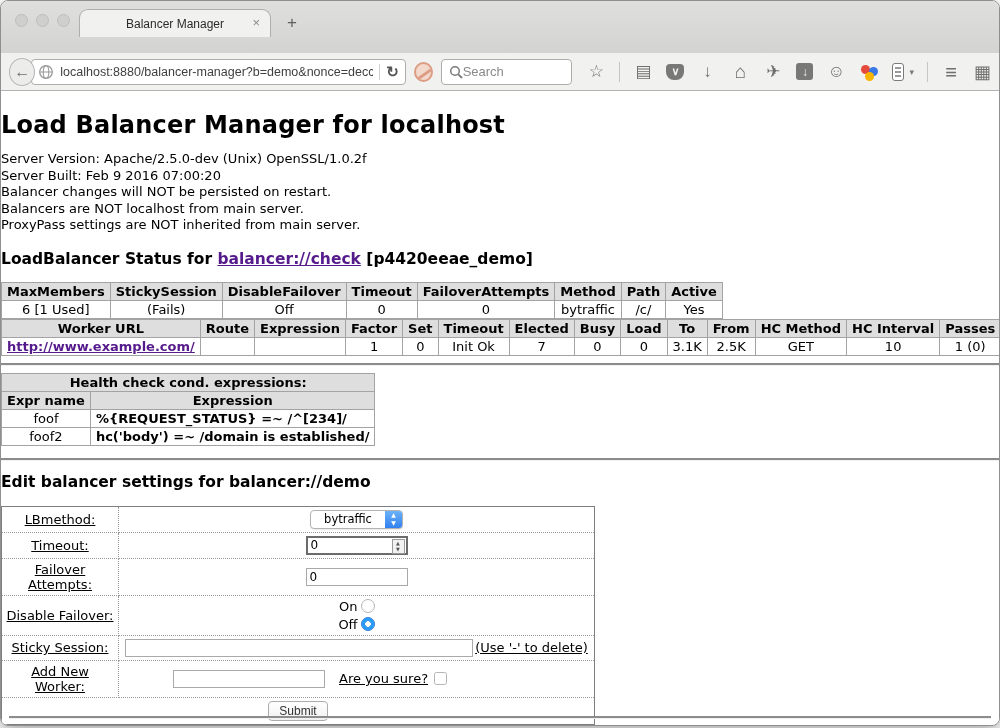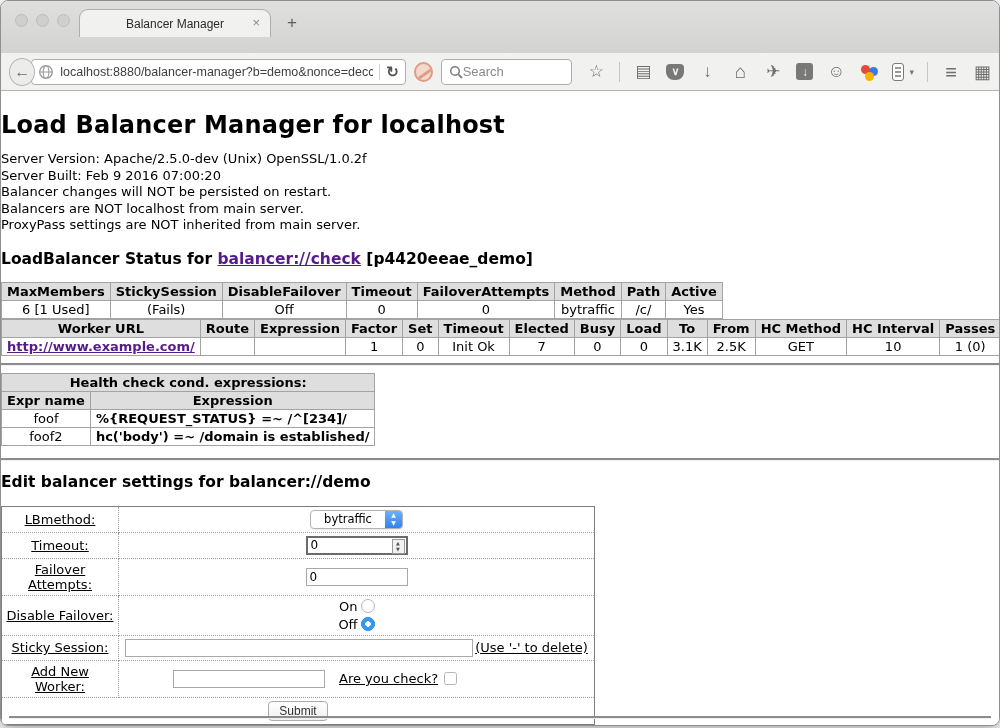--- a/index.html
+++ b/index.html
@@ -307,21 +307,21 @@
             <input class="sticky-input" style="">
             <span class="sticky-hint">(Use '-' to delete)</span>
           </span>
         </td>
       </tr>
       <tr>
         <td class="lbl">Add New Worker:</td>
         <td>
           <span class="addworker-cell">
             <input class="worker-input" style="">
-            <span class="sure">Are you check?</span>
+            <span class="sure">Are you sure?</span>
             <input type="checkbox" class="mcheck" style="">
           </span>
         </td>
       </tr>
       <tr>
         <td colspan="2">
           <button class="submit-btn">Submit</button>
         </td>
       </tr>
     </tbody>

